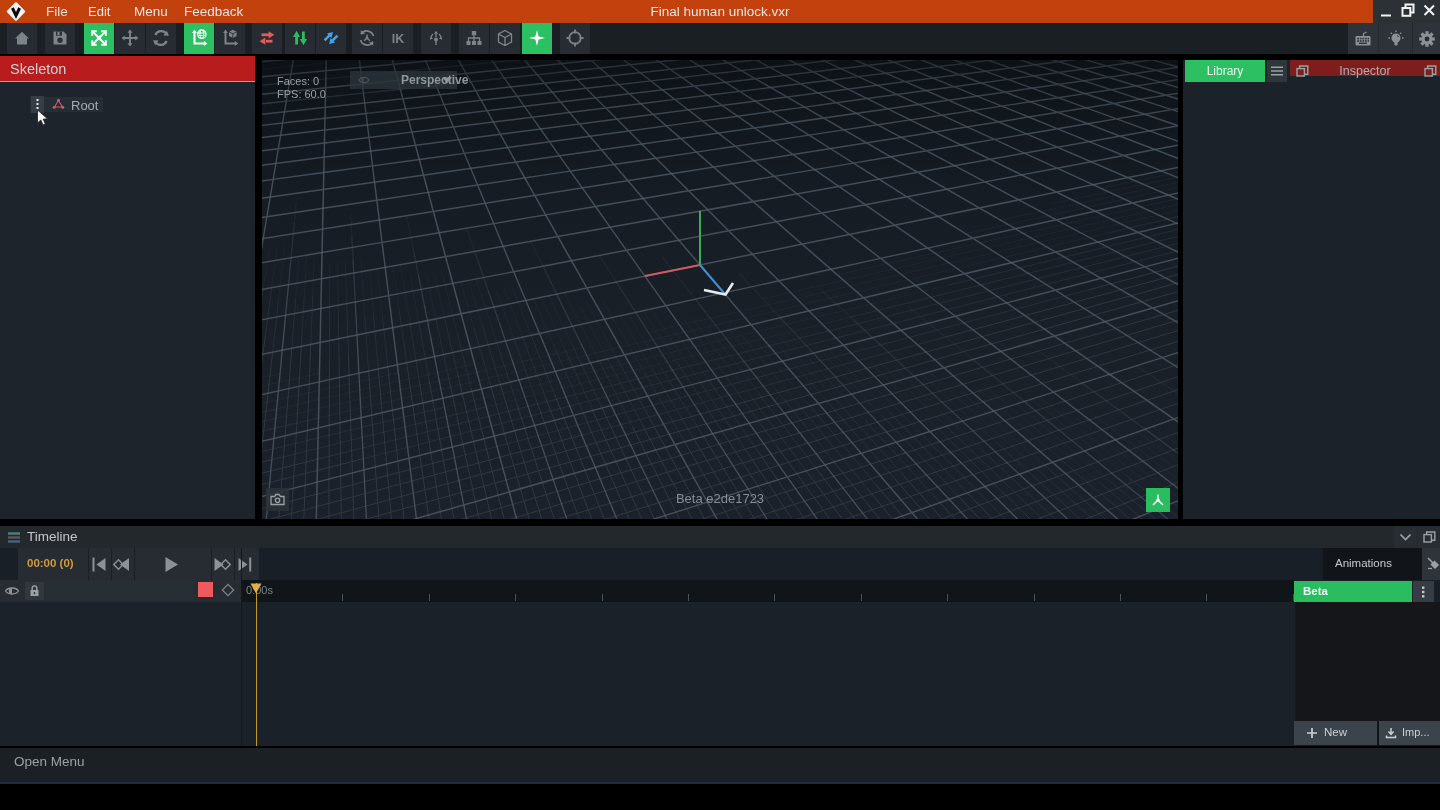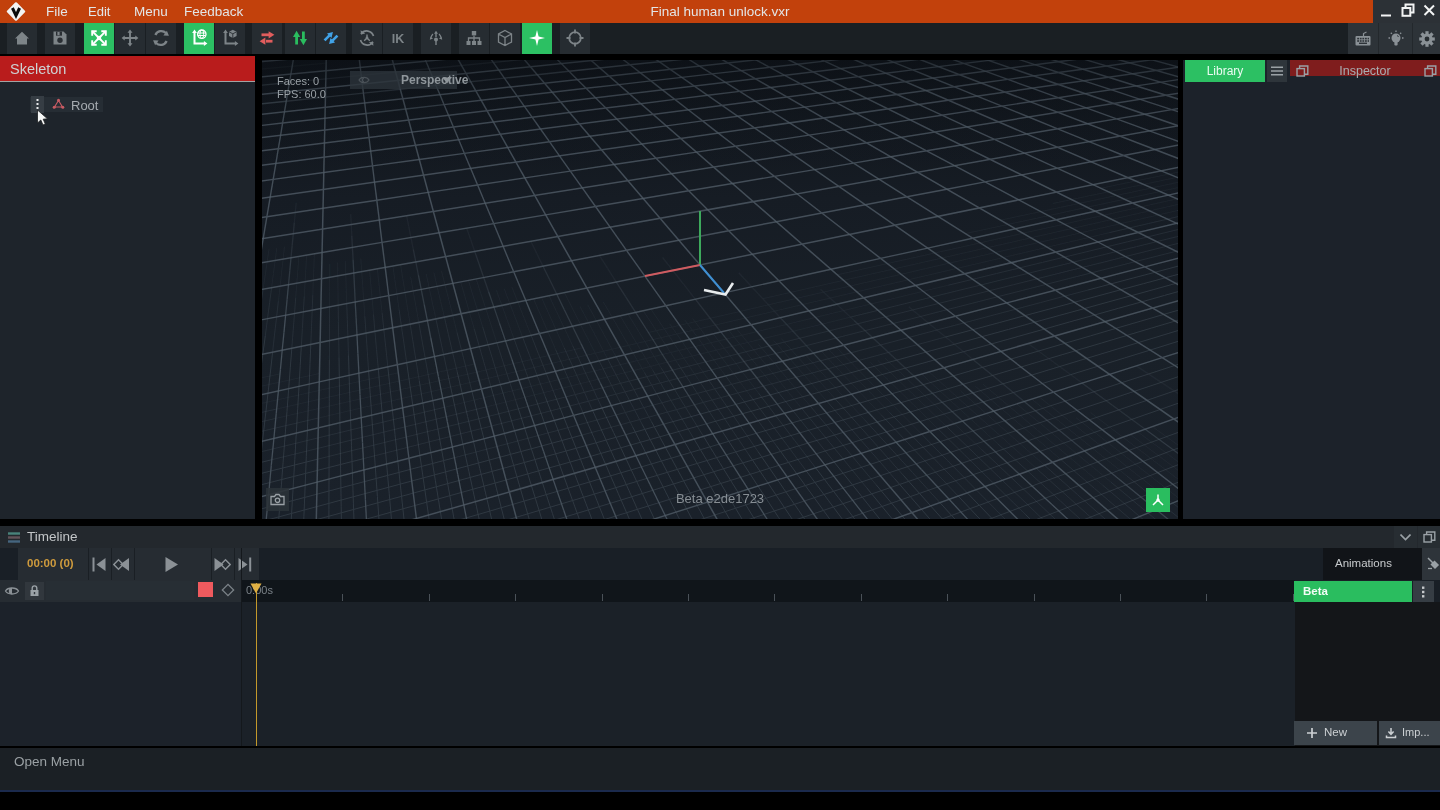--- a/index.html
+++ b/index.html
@@ -2235,15 +2235,15 @@
   </div>
   <div class="abs" style="left:1379px;top:195px;width:61px;height:24px;background:#3c444b;">
     <svg class="abs" style="left:6px;top:6px" width="12" height="12" viewBox="0 0 12 12">
         <path d="M6 1 V7 M3.4 4.6 L6 7.3 L8.6 4.6" fill="none" stroke="#ccd0d3" stroke-width="1.5"></path>
         <path d="M1.5 8.5 V10.5 H10.5 V8.5" fill="none" stroke="#ccd0d3" stroke-width="1.5"></path>
       </svg>
     <div class="abs" style="left:23px;top:5px;font-size:11px;color:#ccd0d3;text-align:center;">Imp...</div>
   </div>
 </div>
 
-<div class="abs" style="left:0;top:748px;width:1440px;height:44px;background:#1b2025;border-bottom:2px solid #1b2a4d;">
+<div class="abs" style="left:0;top:748px;width:1440px;height:36px;background:#1b2025;border-bottom:2px solid #1b2a4d;">
   <div class="abs" style="left:14px;top:6px;font-size:13.5px;color:#9aa0a4;">Open Menu</div>
 </div>
 
 </body></html>

